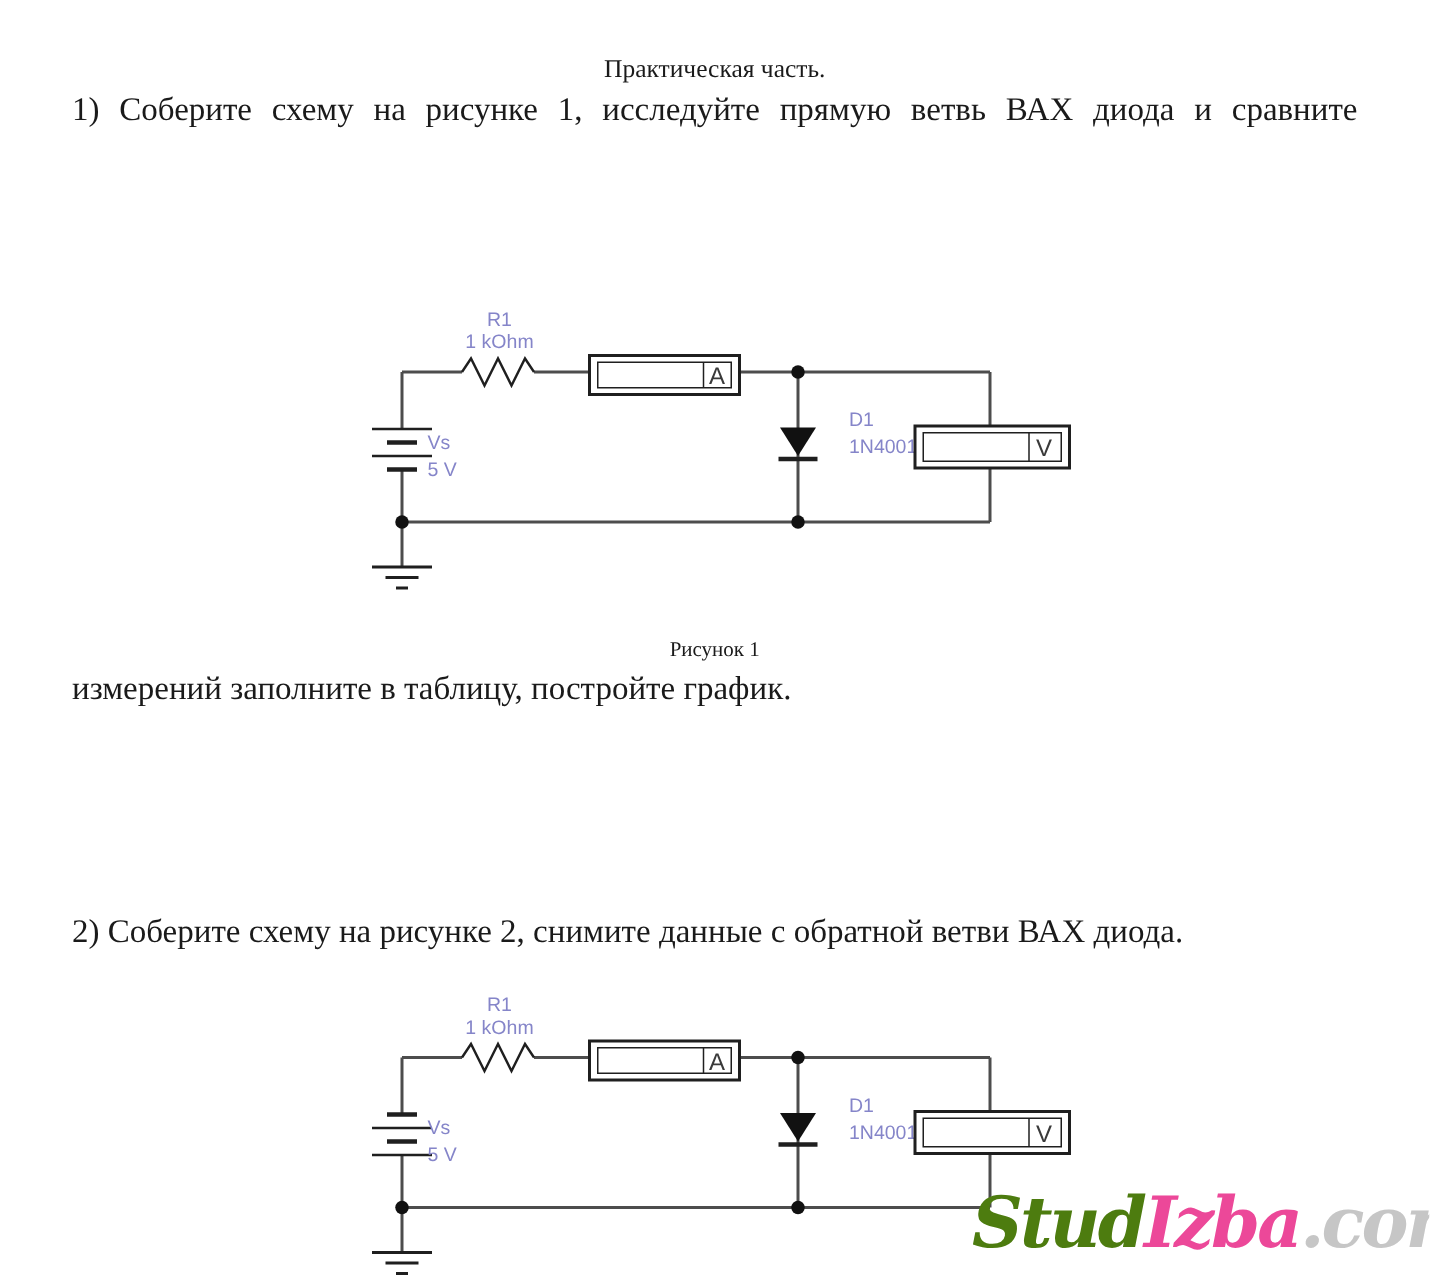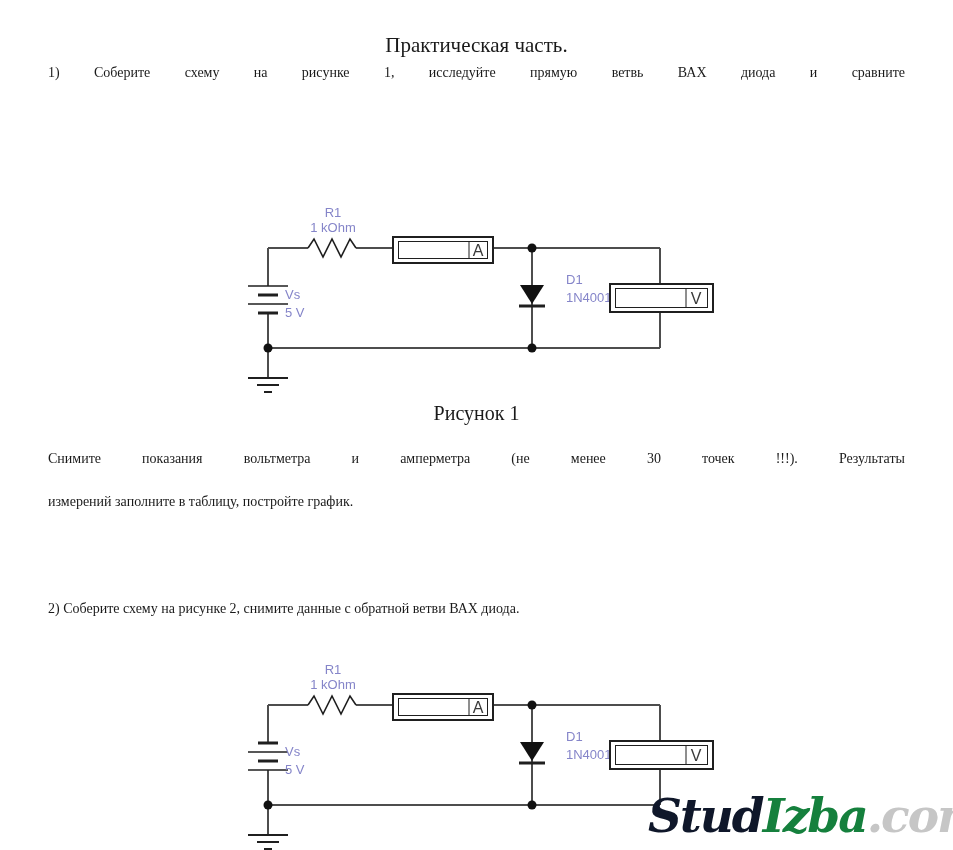--- a/index.html
+++ b/index.html
@@ -1,43 +1,43 @@
 <!DOCTYPE html>
 <html><head>
 <meta charset="utf-8">
 <style>
   html,body{margin:0;padding:0;background:#fff;}
   .page{position:relative;width:953px;height:850px;background:#ffffff;overflow:hidden;
         font-family:"Liberation Serif", serif;color:#1a1a1a;}
   .col{position:absolute;left:48px;width:857px;}
-  .title-block{top:24px;text-align:center;font-size:21px;line-height:43px;}
-  .para{font-size:14px;}
+  .title-block{top:24px;text-align:center;font-size:17px;line-height:43px;}
+  .para{font-size:22px;}
   .line{line-height:43px;text-align:justify;text-align-last:justify;white-space:nowrap;}
   .line.plain{text-align:justify;text-align-last:left;}
   .line.indent{text-indent:33px;}
-  .caption-block{top:392px;text-align:center;font-size:20px;line-height:43px;}
+  .caption-block{top:412px;text-align:center;font-size:14px;line-height:43px;}
   .fig{position:absolute;left:238px;}
   #fig1{top:200px;}
   #fig2{top:657px;}
   svg{display:block;}
   .wire{stroke:#4d4d4d;stroke-width:2;fill:none;}
   .sym{stroke:#1f1f1f;fill:none;}
   .thin{stroke-width:1.6;}
   .thick{stroke-width:3;}
   .meter-outer{fill:#ffffff;stroke:#1f1f1f;stroke-width:2;}
   .meter-inner{fill:#ffffff;stroke:#1f1f1f;stroke-width:1;}
   .meter-letter{font-family:"Liberation Sans", sans-serif;font-size:16px;fill:#3a3a3a;text-anchor:middle;}
   .clabel{font-family:"Liberation Sans", sans-serif;font-size:13px;fill:#8585c9;}
   .dot{fill:#111111;}
   .diode-fill{fill:#111111;stroke:none;}
   .watermark{position:absolute;left:648px;top:786px;white-space:nowrap;
              font-family:"DejaVu Serif", serif;font-style:italic;font-weight:bold;
              font-size:47px;letter-spacing:-2px;line-height:60px;}
-  .wm-stud{color:#0f172a;}
-  .wm-izba{color:#15803d;}
+  .wm-stud{color:#4d7c0f;}
+  .wm-izba{color:#ec4899;}
   .wm-com{color:#c6c6c6;}
 </style>
 </head>
 <body>
 
 <div class="page">
 
   <div class="col title-block">Практическая часть.</div>
 
   <div class="col para" style="top:51px;">
@@ -102,25 +102,24 @@
     <g>
       <circle class="dot" cx="294" cy="48" r="4.5"></circle>
       <circle class="dot" cx="30" cy="148" r="4.5"></circle>
       <circle class="dot" cx="294" cy="148" r="4.5"></circle>
     </g>
   </svg>
 
   <div class="col caption-block">Рисунок 1</div>
 
   <div class="col para" style="top:437px;">
-    <div class="line">Снимите показания вольтметра и амперметра (не менее 30 точек !!!). Результаты</div>
     <div class="line plain">измерений заполните в таблицу, постройте график.</div>
   </div>
 
-  <div class="col para" style="top:587px;">
+  <div class="col para" style="top:599px;">
     <div class="line plain">2) Соберите схему на рисунке 2, снимите данные с обратной ветви ВАХ диода.</div>
   </div>
 
   <svg id="fig2" class="fig" width="490" height="193" viewBox="0 0 490 193">
     <g>
       <path class="wire" d="M30,48 H70"></path>
       <path class="wire" d="M118,48 H422"></path>
       <path class="wire" d="M422,48 V148"></path>
       <path class="wire" d="M294,48 V148"></path>
       <path class="wire" d="M30,48 V86"></path>

